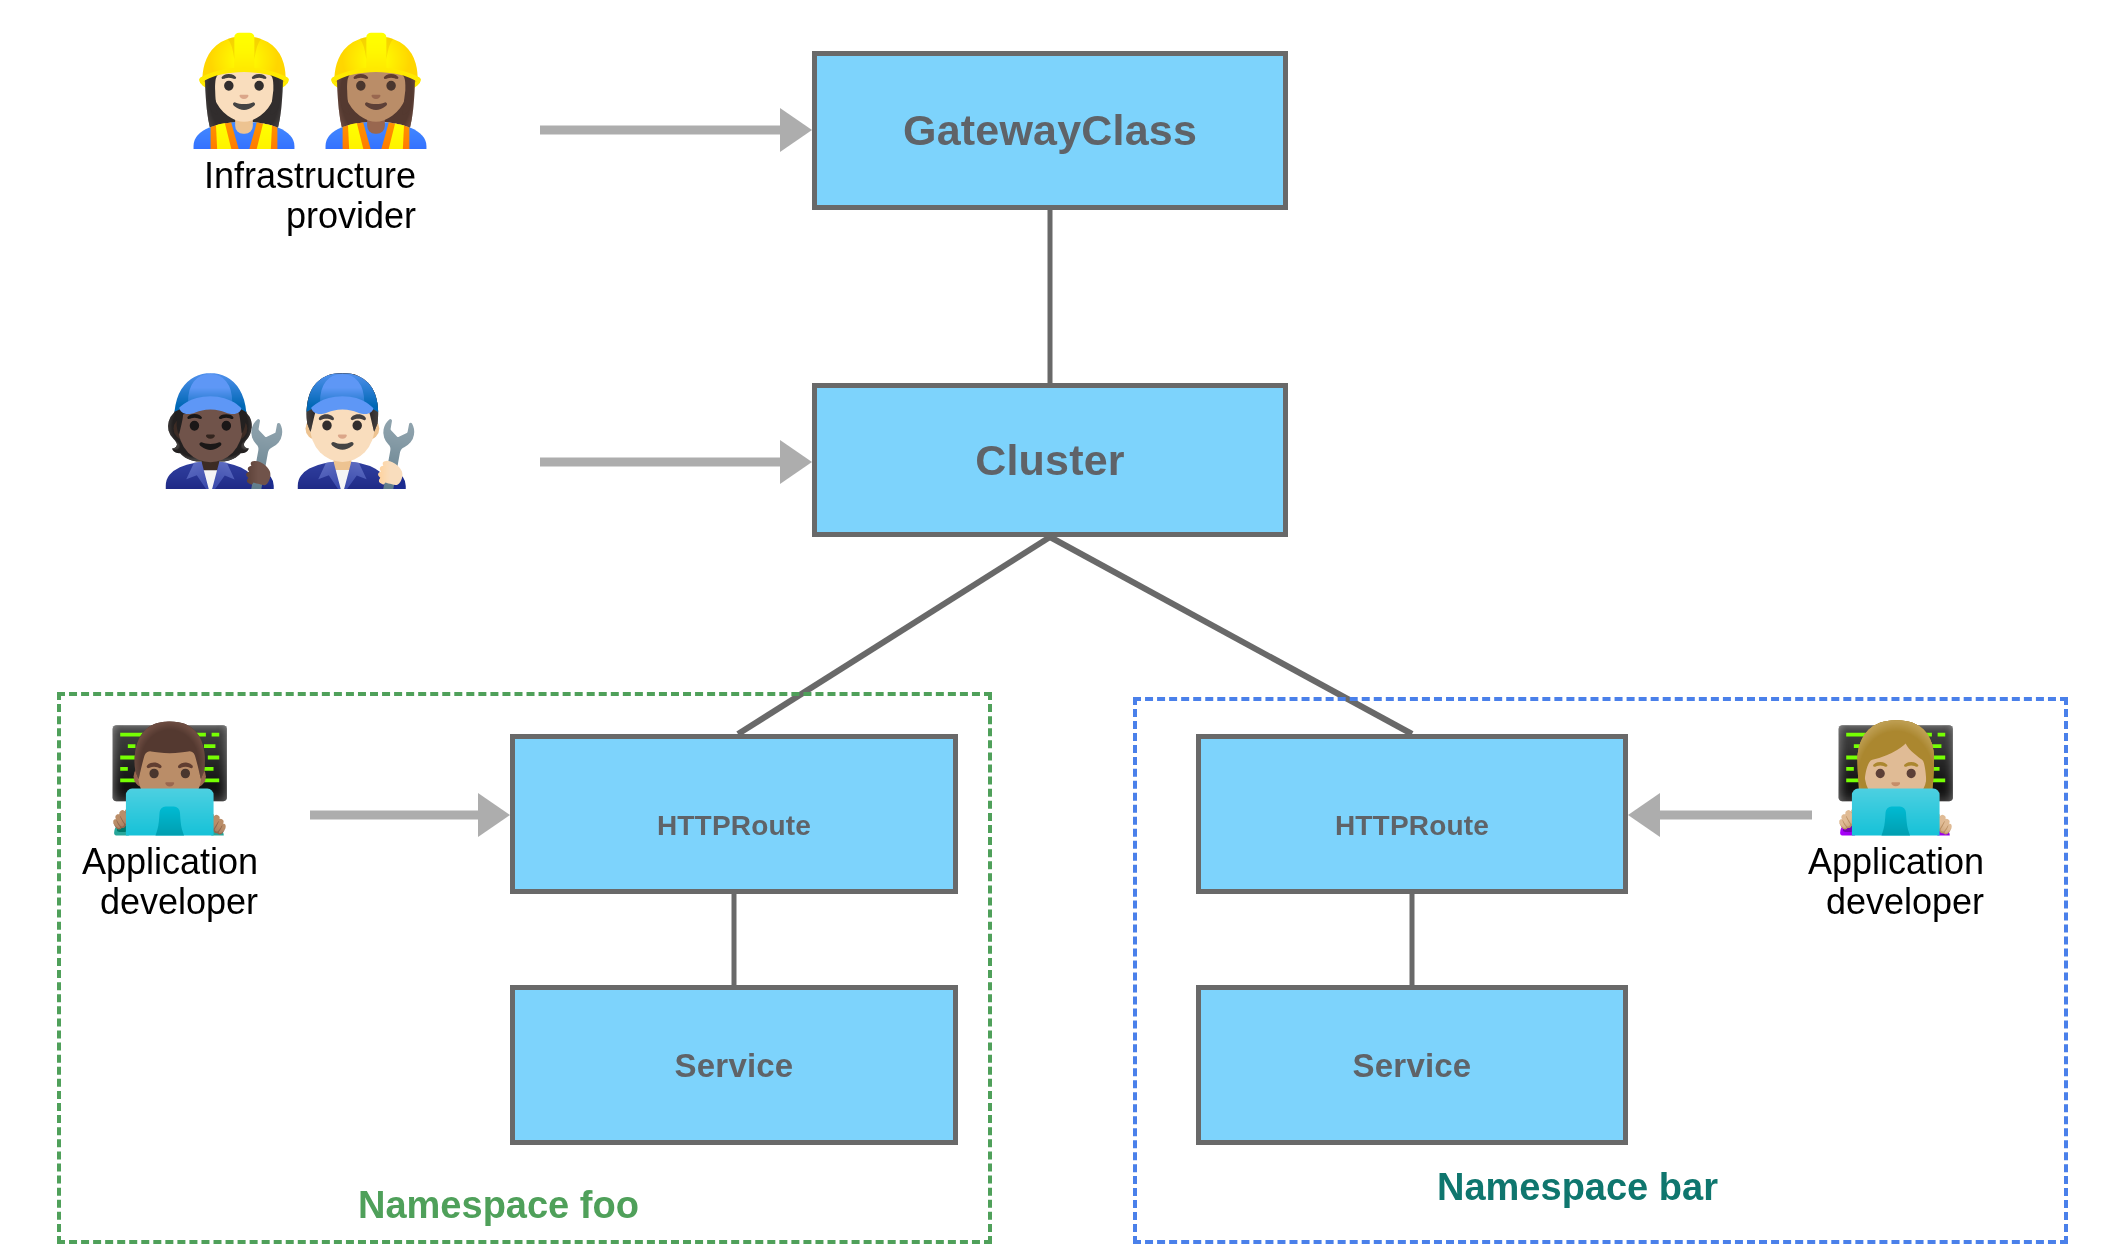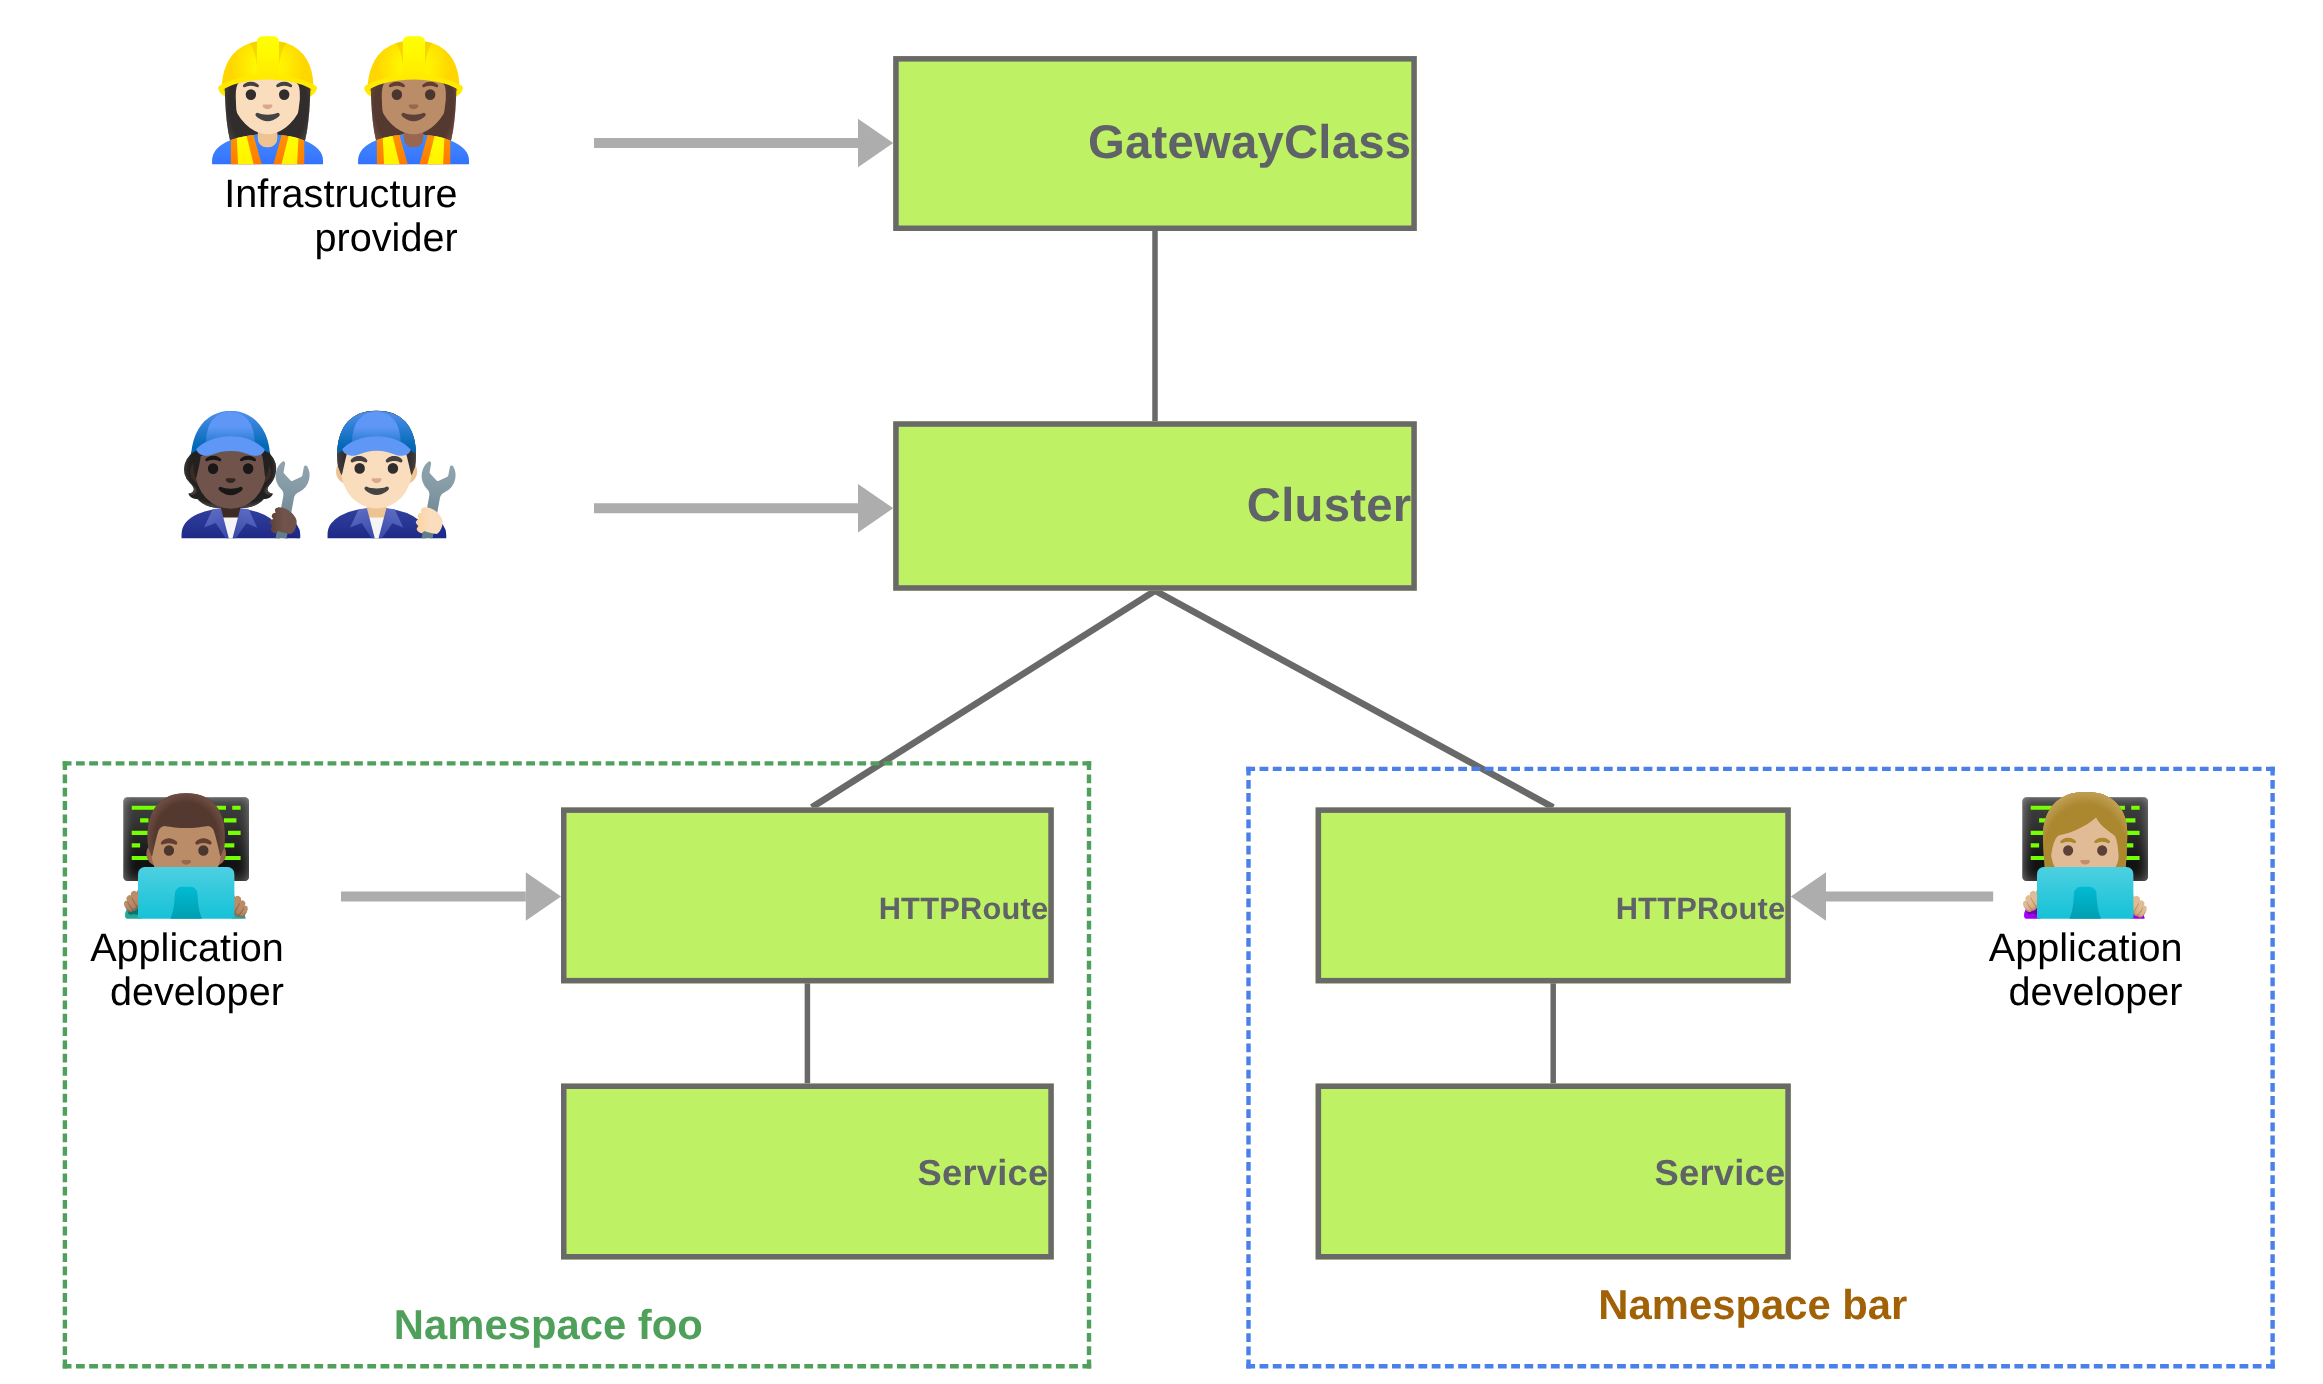--- a/index.html
+++ b/index.html
@@ -25,24 +25,24 @@
     top: 0;
     width: 2112px;
     height: 1258px;
     pointer-events: none;
   }
   
   .res-box {
     position: absolute;
     box-sizing: border-box;
     border: 5px solid #696969;
-    background: #bef264;
+    background: #7dd3fc;
     display: flex;
     align-items: center;
-    justify-content: flex-end;
+    justify-content: center;
     color: #5f6368;
     font-weight: bold;
     letter-spacing: 0.2px;
   }
   .res-label {
     color: #5f6368;
     font-weight: bold;
     line-height: 1;
   }
   #box-gatewayclass { left: 812px; top: 51px;  width: 476px; height: 159px; }
@@ -74,21 +74,21 @@
     border: 4px dashed #4a80ea;
   }
   .ns-title {
     position: absolute;
     font-size: 38px;
     font-weight: bold;
     white-space: nowrap;
     line-height: 1;
   }
   #ns-foo-title { left: 358px; top: 1186px; color: #4fa05a; }
-  #ns-bar-title { left: 1437px; top: 1168px; color: #a16207; margin-left: 16px; }
+  #ns-bar-title { left: 1437px; top: 1168px; color: #0f766e; }
 
   
   .persona {
     position: absolute;
     display: flex;
     flex-direction: column;
     align-items: center;
     text-align: center;
   }
   .persona-emoji {

